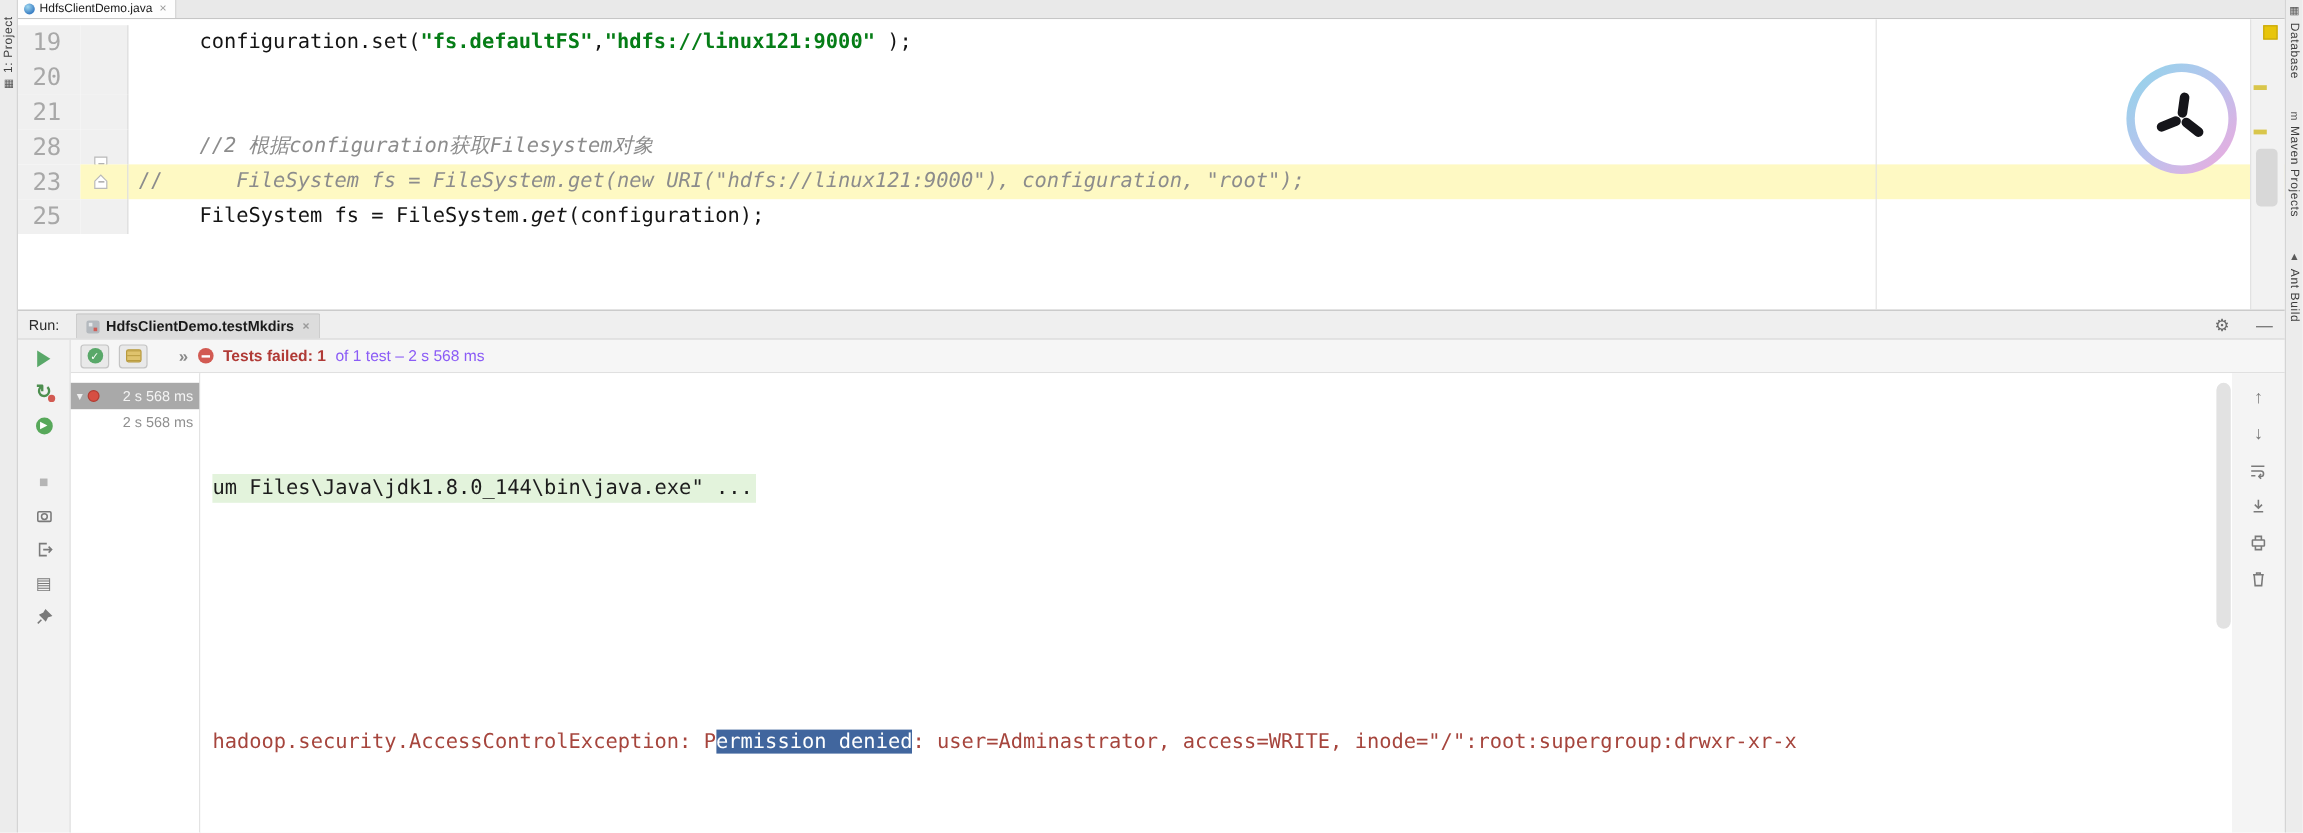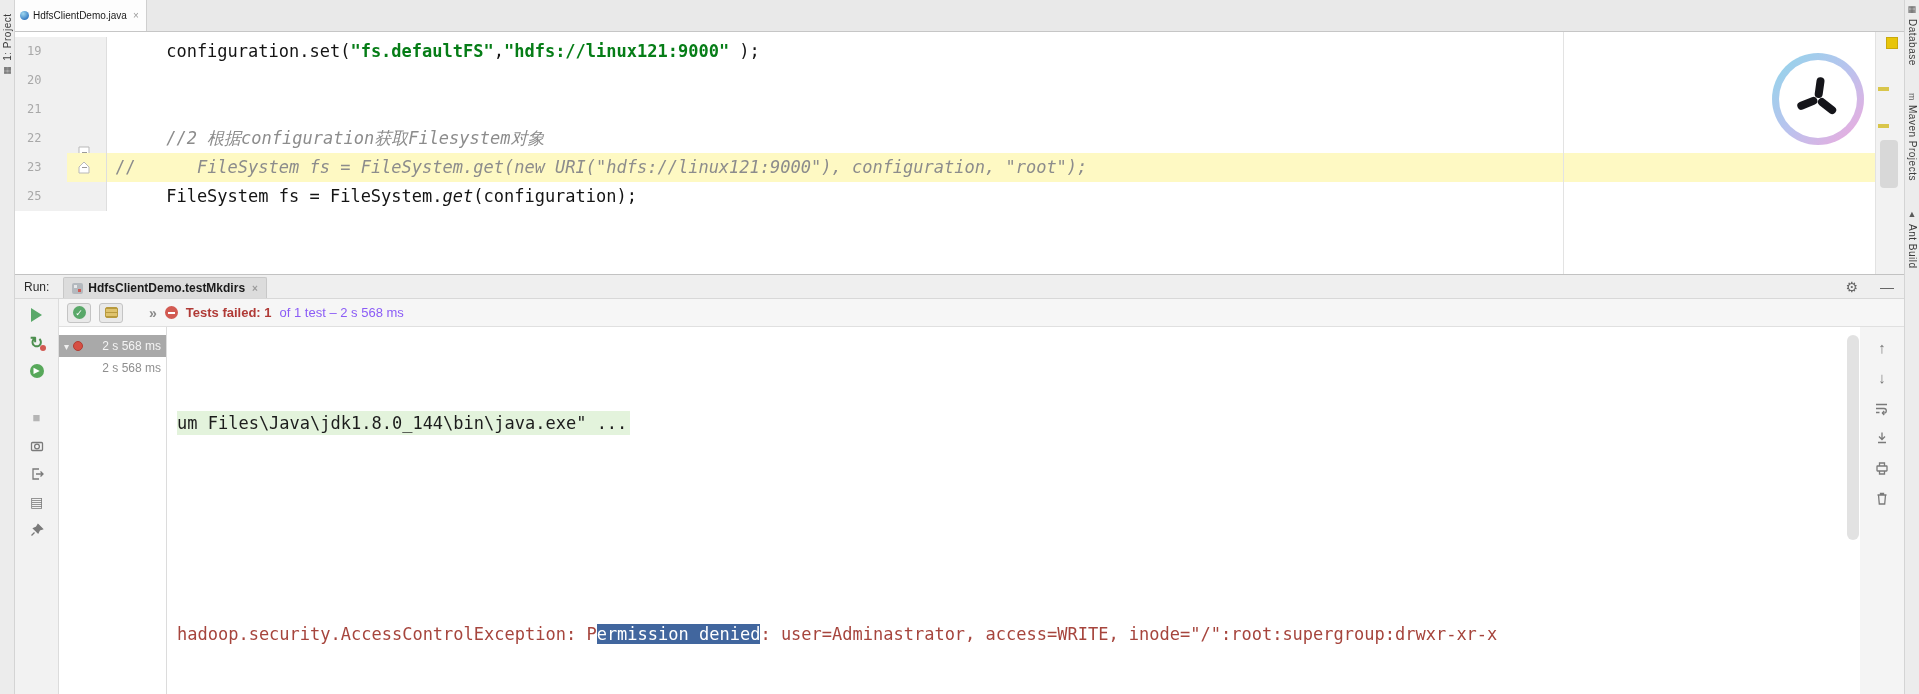--- a/index.html
+++ b/index.html
@@ -13,33 +13,33 @@
   .strip-right { right:0; border-left:1px solid #d4d4d4; }
   .vlabel { writing-mode:vertical-rl; font-size:10px; color:#3c3c3c; letter-spacing:.5px;
             display:flex; align-items:center; gap:4px; margin:6px auto 0 auto; }
   .strip-left .vlabel { transform:rotate(180deg); margin-top:14px; }
   .vicon { font-size:9px; color:#5a5a5a; }
 
   
   .main { position:absolute; left:15px; right:15px; top:0; bottom:0; display:flex; flex-direction:column; background:#fff; }
 
   
-  .tab-bar { height:32px; background:#e9e9e9; border-bottom:1px solid #c6c6c6; display:flex; align-items:stretch; flex:0 0 auto; }
+  .tab-bar { height:16px; background:#e9e9e9; border-bottom:1px solid #c6c6c6; display:flex; align-items:stretch; flex:0 0 auto; }
   .ed-tab { display:flex; align-items:center; gap:4px; background:#fdfdfd; border-right:1px solid #cfcfcf;
             padding:0 7px 0 5px; font-size:10px; color:#1a1a1a; }
   .java-ball { width:9px; height:9px; border-radius:50%;
                background:radial-gradient(circle at 35% 30%, #9fd8f0, #3b7fc4 70%); }
   .tab-close { color:#9a9a9a; font-size:10px; margin-left:2px; }
 
   
   .editor-wrap { position:relative; height:242px; background:#fff; flex:0 0 auto; overflow:hidden;
                  font-family:"DejaVu Sans Mono","Liberation Mono",monospace; font-size:17px; }
   .ed-rows { padding-top:5px; }
   .ed-row { display:flex; height:29px; line-height:29px; white-space:pre; }
-  .ed-ln   { flex:0 0 52px; background:#f0f0f0; color:#a8a8a8; text-align:left; padding-left:12px; font-size:12px; }
+  .ed-ln   { flex:0 0 52px; background:#f0f0f0; color:#a8a8a8; text-align:left; padding-left:12px; font-size:20px; }
   .ed-fold { flex:0 0 40px; background:#f0f0f0; border-right:1px solid #dedede; position:relative; }
   .ed-code { flex:1 1 auto; padding-left:8px; }
   .ed-row.hl .ed-fold, .ed-row.hl .ed-code { background:#fef9c3; }
   .seg-plain { color:#141414; }
   .seg-string { color:#067d17; font-weight:bold; }
   .seg-comment { color:#8c8c8c; font-style:italic; }
   .seg-comment-upright { color:#8c8c8c; }
   .seg-method { color:#141414; font-style:italic; }
   .fold-svg { position:absolute; left:11px; }
   .fold-start { bottom:-7px; } .fold-end { top:8px; }
@@ -163,21 +163,21 @@
         <span>HdfsClientDemo.java</span>
         <span class="tab-close">×</span>
       </div>
     </div>
 
     <div class="editor-wrap">
       <div class="ed-rows" id="ed-rows">
           <div class="ed-row"><span class="ed-ln">19</span><span class="ed-fold"></span><span class="ed-code"><span class="seg-plain">     configuration.set(</span><span class="seg-string">"fs.defaultFS"</span><span class="seg-plain">,</span><span class="seg-string">"hdfs://linux121:9000"</span><span class="seg-plain"> );</span></span></div>
           <div class="ed-row"><span class="ed-ln">20</span><span class="ed-fold"></span><span class="ed-code"></span></div>
           <div class="ed-row"><span class="ed-ln">21</span><span class="ed-fold"></span><span class="ed-code"></span></div>
-          <div class="ed-row"><span class="ed-ln">22</span><span class="ed-fold"><svg class="fold-svg fold-start" width="13" height="14">
+          <div class="ed-row"><span class="ed-ln">28</span><span class="ed-fold"><svg class="fold-svg fold-start" width="13" height="14">
     <polygon points="1,1 11,1 11,7 6,12 1,7" fill="#ffffff" stroke="#b9b9b9"></polygon>
     <line x1="4" y1="6.5" x2="9" y2="6.5" stroke="#9a9a9a"></line>
               </svg></span><span class="ed-code"><span class="seg-comment">     //2 根据configuration获取Filesystem对象</span></span></div>
           <div class="ed-row hl"><span class="ed-ln">23</span><span class="ed-fold"><svg class="fold-svg fold-end" width="13" height="14">
     <polygon points="1,6 6,1 11,6 11,12 1,12" fill="#ffffff" stroke="#b9b9b9"></polygon>
     <line x1="4" y1="6.5" x2="9" y2="6.5" stroke="#9a9a9a"></line>
               </svg></span><span class="ed-code"><span class="seg-comment-upright">//</span><span class="seg-comment">      FileSystem fs = FileSystem.get(new URI("hdfs://linux121:9000"), configuration, "root");</span></span></div>
           <div class="ed-row"><span class="ed-ln">25</span><span class="ed-fold"></span><span class="ed-code"><span class="seg-plain">     FileSystem fs = FileSystem.</span><span class="seg-method">get</span><span class="seg-plain">(configuration);</span></span></div>
         </div>
       <div class="margin-guide"></div>

